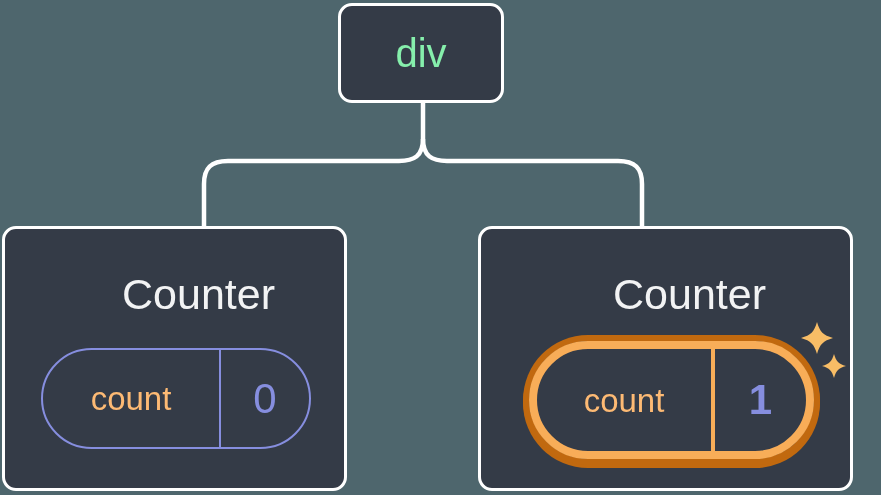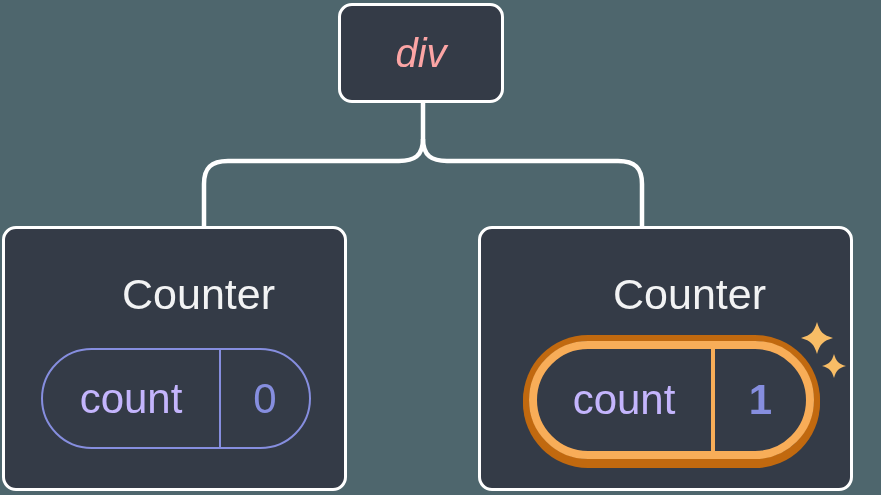--- a/index.html
+++ b/index.html
@@ -24,24 +24,23 @@
   #root-node {
     left: 338px;
     top: 3px;
     width: 166px;
     height: 100px;
     display: flex;
     align-items: center;
     justify-content: center;
   }
   #root-node .root-label {
-    color: #fca5a5;
+    color: #86efac;
     font-size: 40px;
     line-height: 1;
-    font-style: italic;
   }
   #connector-svg, #sparkles-svg {
     position: absolute;
     left: 0;
     top: 0;
     pointer-events: none;
   }
   #left-node {
     left: 2px;
     top: 226px;
@@ -115,22 +114,22 @@
     align-items: center;
     justify-content: center;
   }
   .state-pill-highlight .state-value-cell {
     flex: 1;
     display: flex;
     align-items: center;
     justify-content: center;
   }
   .state-key {
-    color: #c4b5fd;
-    font-size: 42px;
+    color: #fdba74;
+    font-size: 33px;
     line-height: 1;
   }
   .state-value {
     color: #868edf;
     font-size: 42px;
     line-height: 1;
   }
   .state-value.bold {
     font-weight: 700;
   }

